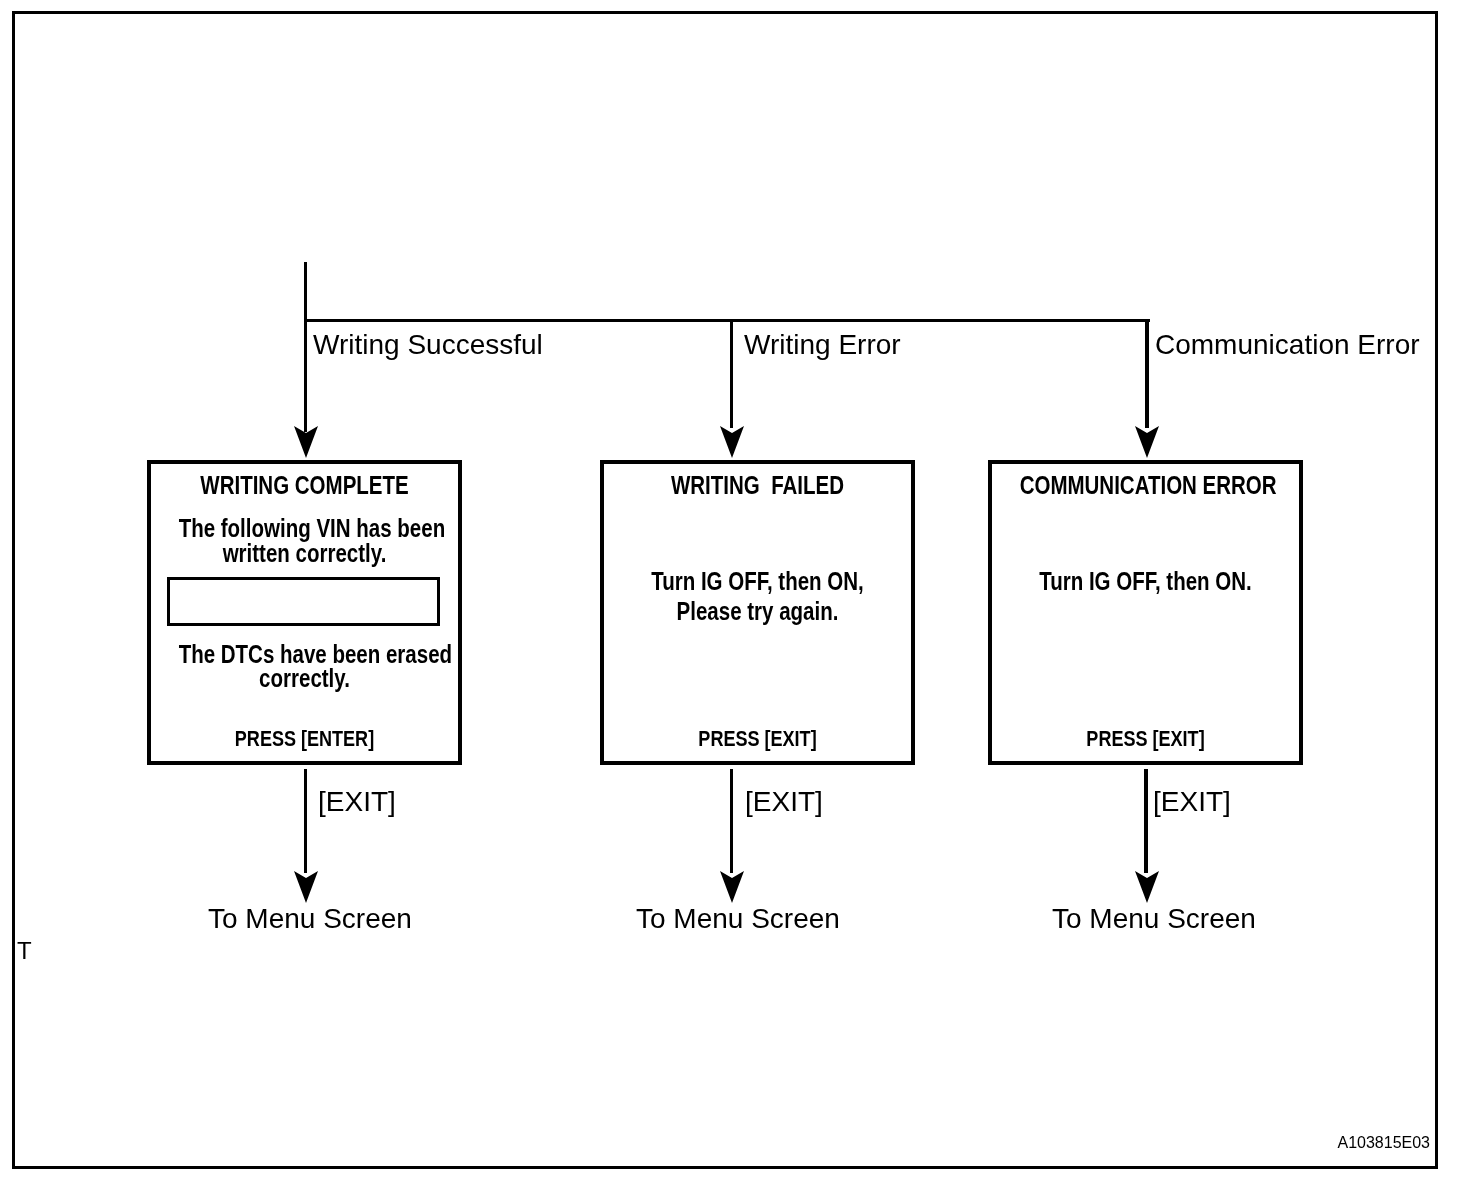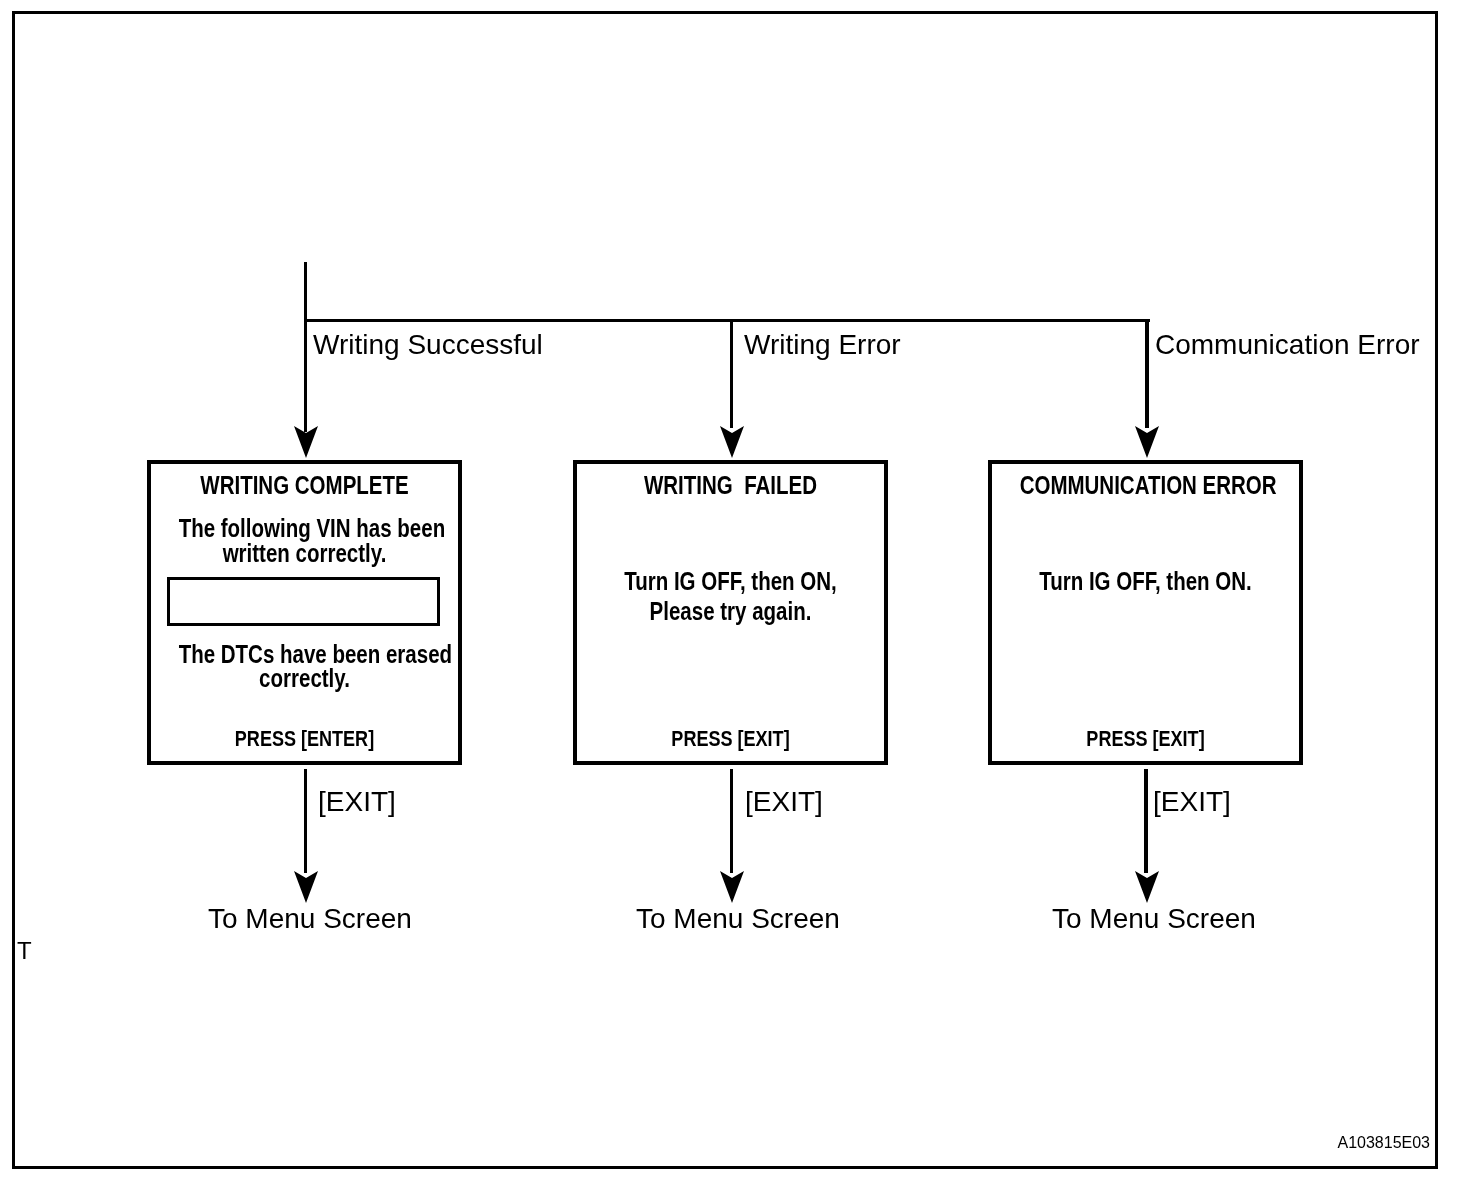--- a/index.html
+++ b/index.html
@@ -95,21 +95,21 @@
   <div class="abs flow-box" style="left:147px;">
     <div class="btext" style="top:8px;">WRITING COMPLETE</div>
     <div class="btext" style="top:51px;">The following VIN has been</div>
     <div class="btext" style="top:76px;">written correctly.</div>
     <div class="vin-field"></div>
     <div class="btext" style="top:177px;">The DTCs have been erased</div>
     <div class="btext" style="top:201px;">correctly.</div>
     <div class="btext press" style="top:263px;">PRESS [ENTER]</div>
   </div>
 
-  <div class="abs flow-box" style="left:573px;">
+  <div class="abs flow-box" style="left:600px;">
     <div class="btext" style="top:8px;">WRITING  FAILED</div>
     <div class="btext" style="top:104px;">Turn IG OFF, then ON,</div>
     <div class="btext" style="top:134px;">Please try again.</div>
     <div class="btext press" style="top:263px;">PRESS [EXIT]</div>
   </div>
 
   <div class="abs flow-box" style="left:988px;">
     <div class="btext" style="top:8px;">COMMUNICATION ERROR</div>
     <div class="btext" style="top:104px;">Turn IG OFF, then ON.</div>
     <div class="btext press" style="top:263px;">PRESS [EXIT]</div>

